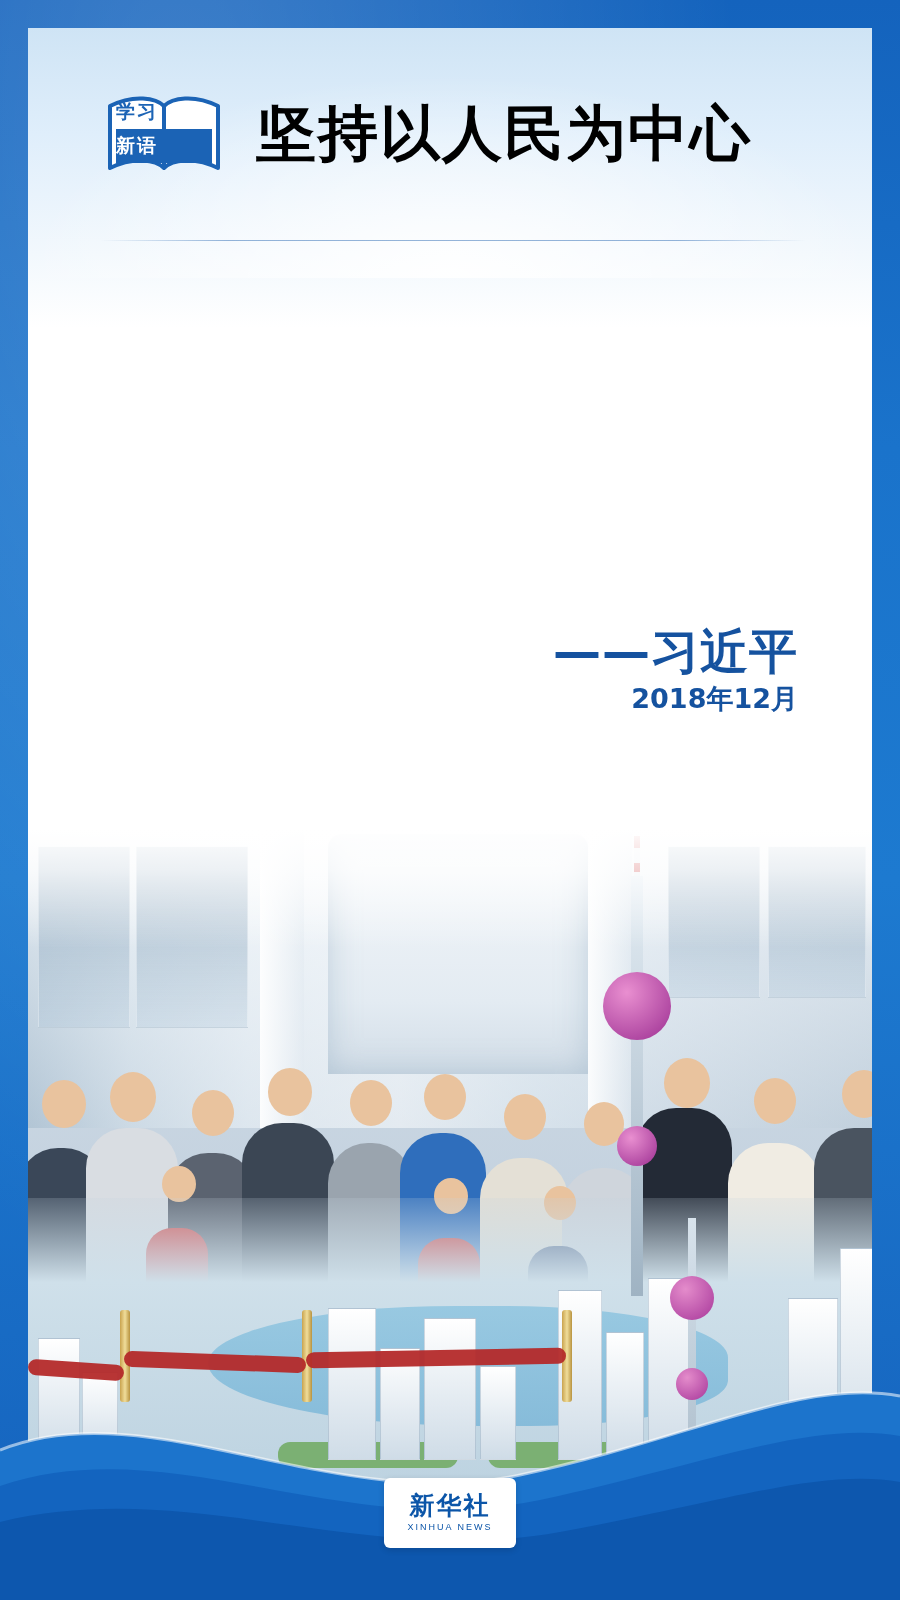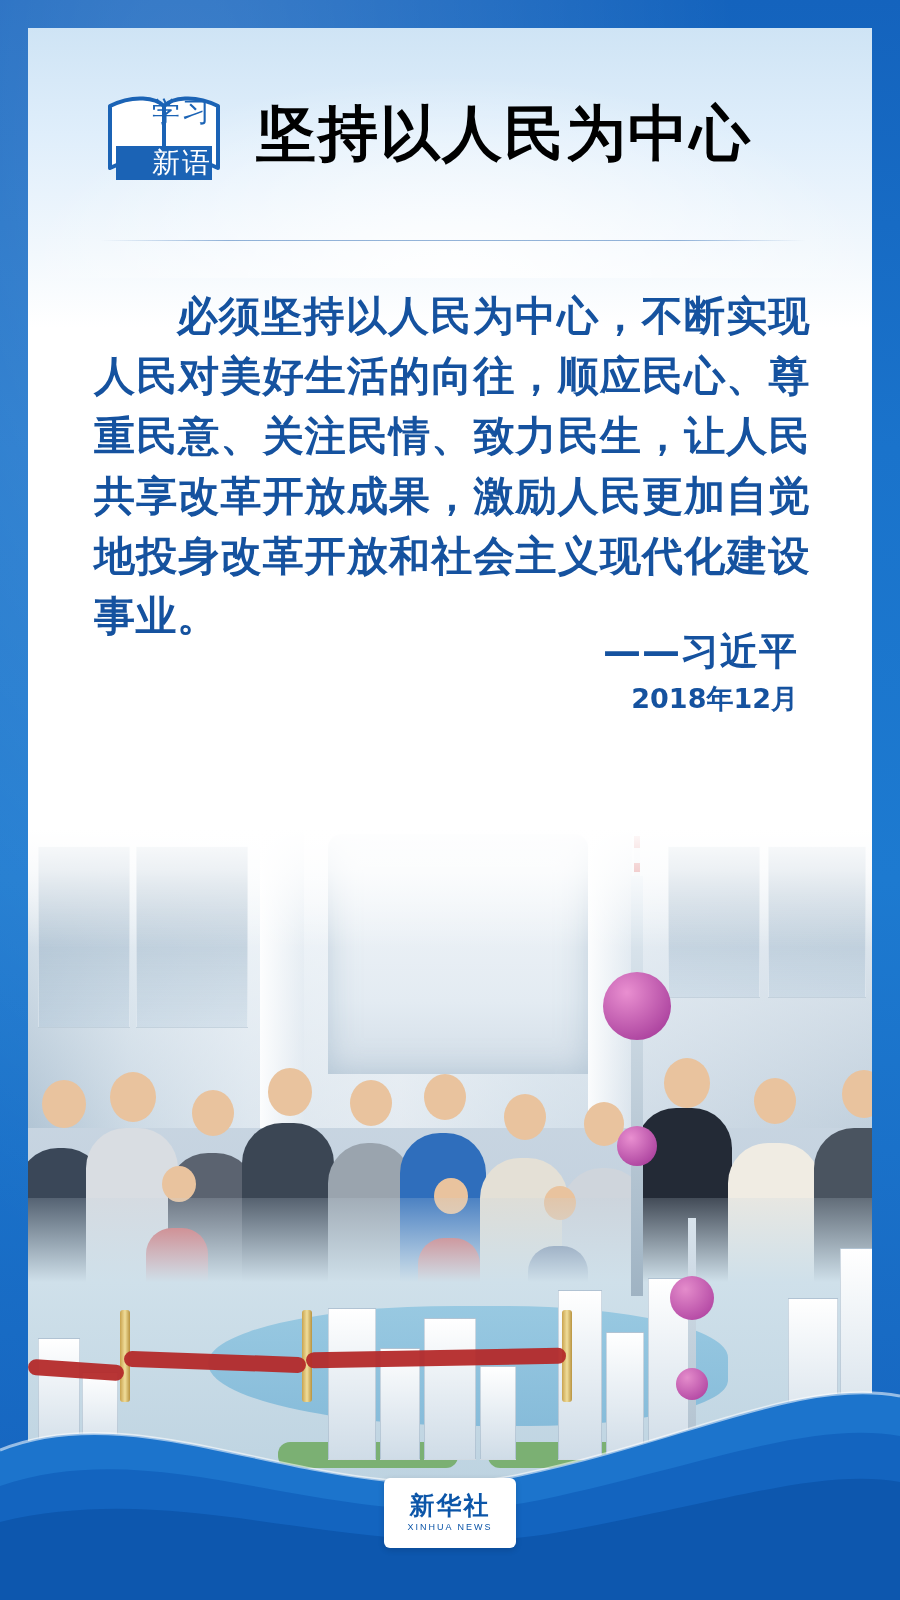--- a/index.html
+++ b/index.html
@@ -75,33 +75,33 @@
     left: 0; top: 0;
     width: 120px;
     height: 96px;
   }
   .brand-badge .bk svg { display:block; }
   .brand-text {
     position: absolute;
     left: 12px;
     top: 12px;
     width: 96px;
-    text-align: right;
+    text-align: left;
     color: #1b63b5;
-    font-size: 28px;
-    font-weight: 400;
+    font-size: 19px;
+    font-weight: 700;
     line-height: 31px;
     letter-spacing: 2px;
     font-family: "DejaVu Sans", sans-serif;
   }
   .brand-text .l2 {
     display: block;
     background: #1b63b5;
     color: #ffffff;
-    margin-top: 19px;
+    margin-top: 2px;
     padding: 1px 0 2px;
   }
   .title {
     position: absolute;
     left: 228px;
     top: 70px;
     color: #000000;
     font-size: 60px;
     font-weight: 700;
     letter-spacing: 2px;
@@ -137,21 +137,21 @@
   .attrib {
     position: absolute;
     right: 74px;
     top: 598px;
     width: 640px;
     text-align: right;
     color: #15529f;
     font-family: "DejaVu Sans", sans-serif;
   }
   .attrib .author {
-    font-size: 38px;
+    font-size: 48px;
     font-weight: 700;
     line-height: 50px;
     letter-spacing: 1px;
   }
   .attrib .date {
     font-size: 27px;
     font-weight: 700;
     line-height: 42px;
     margin-top: 2px;
   }
@@ -391,21 +391,20 @@
         <div class="brand-text">
           <span>学习</span>
           <span class="l2">新语</span>
         </div>
       </div>
 
       <div class="title">坚持以人民为中心</div>
       <div class="title-rule"></div>
     </div>
 
-    <div class="quote"><span class="indent"></span><span>必须坚持以人民为中心，不断实现人民对美好生活的向往，顺应民心、尊重民意、关注民情、致力民生，让人民共享改革开放成果，激励人民更加自觉地投身改革开放和社会主义现代化建设事业。</span></div>
 
     <div class="attrib">
       <div class="author">——习近平</div>
       <div class="date">2018年12月</div>
     </div>
 
     <div class="photo">
       <div class="hall">
         <div class="hall-pillar" style="left:232px;"></div>
         <div class="hall-pillar" style="left:560px;"></div>

